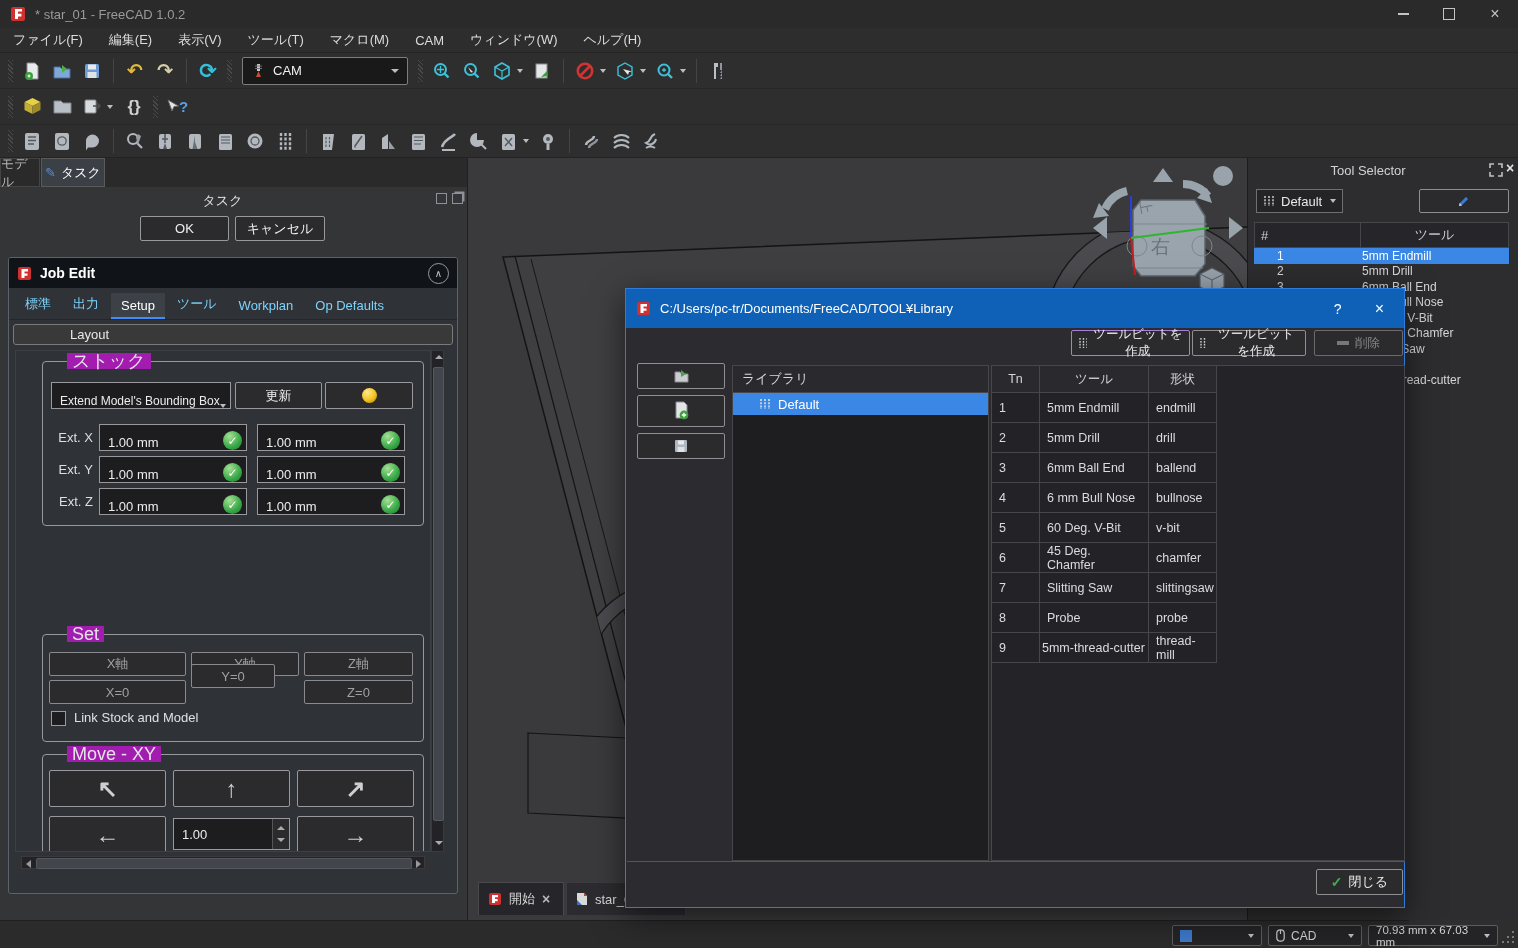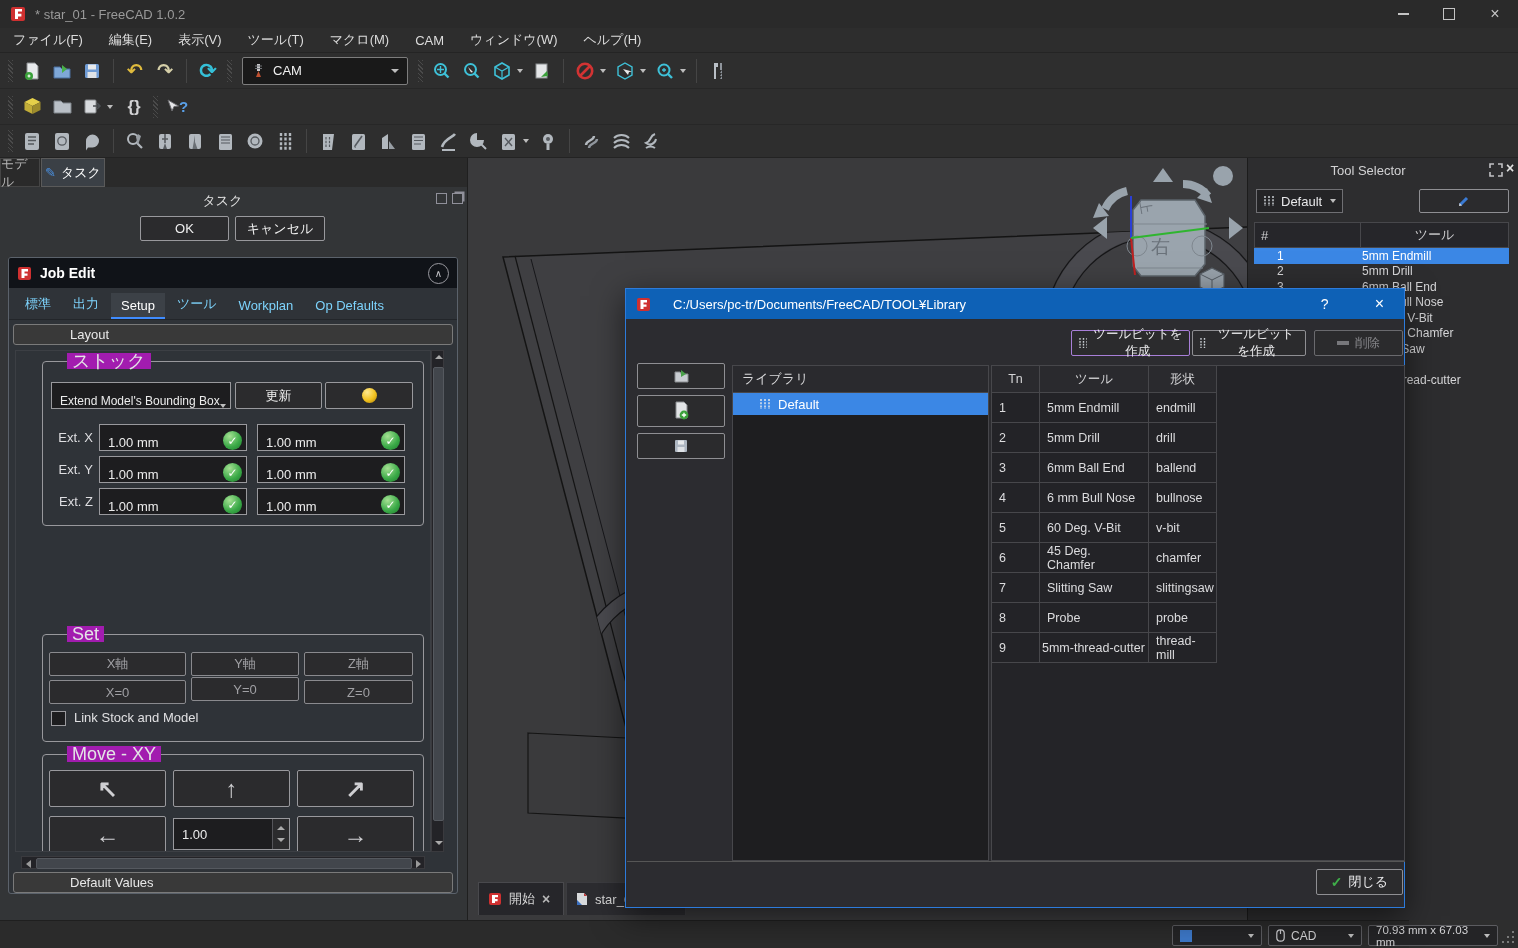--- a/index.html
+++ b/index.html
@@ -69,21 +69,21 @@
   .rtitle{color:#d2d2d4;text-align:center}
   .combo{background:#242426;border:1px solid #6f6f73;display:flex;align-items:center;gap:6px;padding:0 6px;color:#e4e4e6}
   .thead{background:#26262a;border:1px solid #47474b;display:flex;color:#d0d0d2}
   .tsrow{display:flex;align-items:center;height:15.5px;font-size:12px;color:#d6d6d8}
   .tsrow.sel{background:#3b87e5;color:#fff}
   .tsrow .c1{width:99px;padding-left:23px;box-sizing:border-box}
   .tsrow .c2{padding-left:9px}
 
   
   .dialog{background:#2c2c30;border:1px solid #2d7bdb;z-index:50;box-shadow:0 8px 30px rgba(0,0,0,.55)}
-  .dlgtitle{height:30px;background:#0e61b6;display:flex;align-items:center;padding:0 10px;gap:22px;color:#fff}
+  .dlgtitle{height:39px;background:#0e61b6;display:flex;align-items:center;padding:0 10px;gap:9px;color:#fff}
   .dbtn{display:flex;align-items:center;justify-content:center;gap:6px;background:#2b2b2d;border:1px solid #8f8f93;border-radius:2px;color:#ececee;font-size:12.5px}
   .dbtn.focus{border:1px solid #a87fd8}
   .dbtn.disabled{color:#86868a;border-color:#6a6a6e}
   .libbox{background:#1e1e20;border:1px solid #47474b}
   .libhead{height:26px;background:#2a2a2e;border-bottom:1px solid #47474b;display:flex;align-items:center;padding-left:9px;color:#d8d8da}
   .librow{height:22px;display:flex;align-items:center;gap:7px;padding-left:26px;background:#3b87e5;color:#fff}
   .dtable{background:#242428;border:1px solid #47474b}
   .hcell{box-sizing:border-box;background:#2a2a2e;border-right:1px solid #47474b;border-bottom:1px solid #47474b;display:flex;align-items:center;justify-content:center;font-size:12.5px;color:#d4d4d6}
   .dcell{box-sizing:border-box;background:#232327;border-right:1px solid #47474b;border-bottom:1px solid #47474b;display:flex;align-items:center;padding:0 7px;font-size:12.5px;color:#dcdcde}
 
@@ -507,21 +507,21 @@
             </button>
           <button class="a btn gray" style="left:148px;top:17px;width:108px;height:24px">
               <span>Y軸</span>
             </button>
           <button class="a btn gray" style="left:261px;top:17px;width:109px;height:24px">
               <span>Z軸</span>
             </button>
           <button class="a btn gray" style="left:6px;top:45px;width:137px;height:24px">
               <span>X=0</span>
             </button>
-          <button class="a btn gray" style="left:148px;top:42px;width:108px;height:24px">
+          <button class="a btn gray" style="left:148px;top:29px;width:84px;height:24px">
               <span>Y=0</span>
             </button>
           <button class="a btn gray" style="left:261px;top:45px;width:109px;height:24px">
               <span>Z=0</span>
             </button>
           <div class="a chk" style="left:8px;top:76px;width:15px;height:15px"></div>
           <div class="a" style="left:31px;top:75px;color:#e0e0e2">Link Stock and Model</div>
         </div>
 
         <div class="gbox" style="left:26px;top:403px;width:382px;height:112px">
@@ -564,23 +564,20 @@
       <div class="a sbtrack" style="left:12px;top:598px;width:404px;height:13px">
         <div class="a" style="left:4px;top:3px">
             <div class="tri-l"></div>
           </div>
         <div class="sbthumb" style="left:14px;top:1px;width:374px;height:9px"></div>
         <div class="a" style="left:394px;top:3px">
             <div class="tri-r"></div>
           </div>
       </div>
 
-      <div class="a secbar" style="left:4px;top:614px;width:440px;height:21px">
-          <span>Default Values</span>
-        </div>
     </div>
   </div>
 
   <div class="a viewport" style="left:467px;top:158px;width:1051px;height:762px">
     <svg class="a" style="left:0;top:0" width="920" height="762" viewBox="0 0 920 762">
       <defs>
           <clipPath id="slabclip">
             <path d="M35 99 L900 64 L900 700 L175 635 Z"></path>
           </clipPath>
         </defs>

